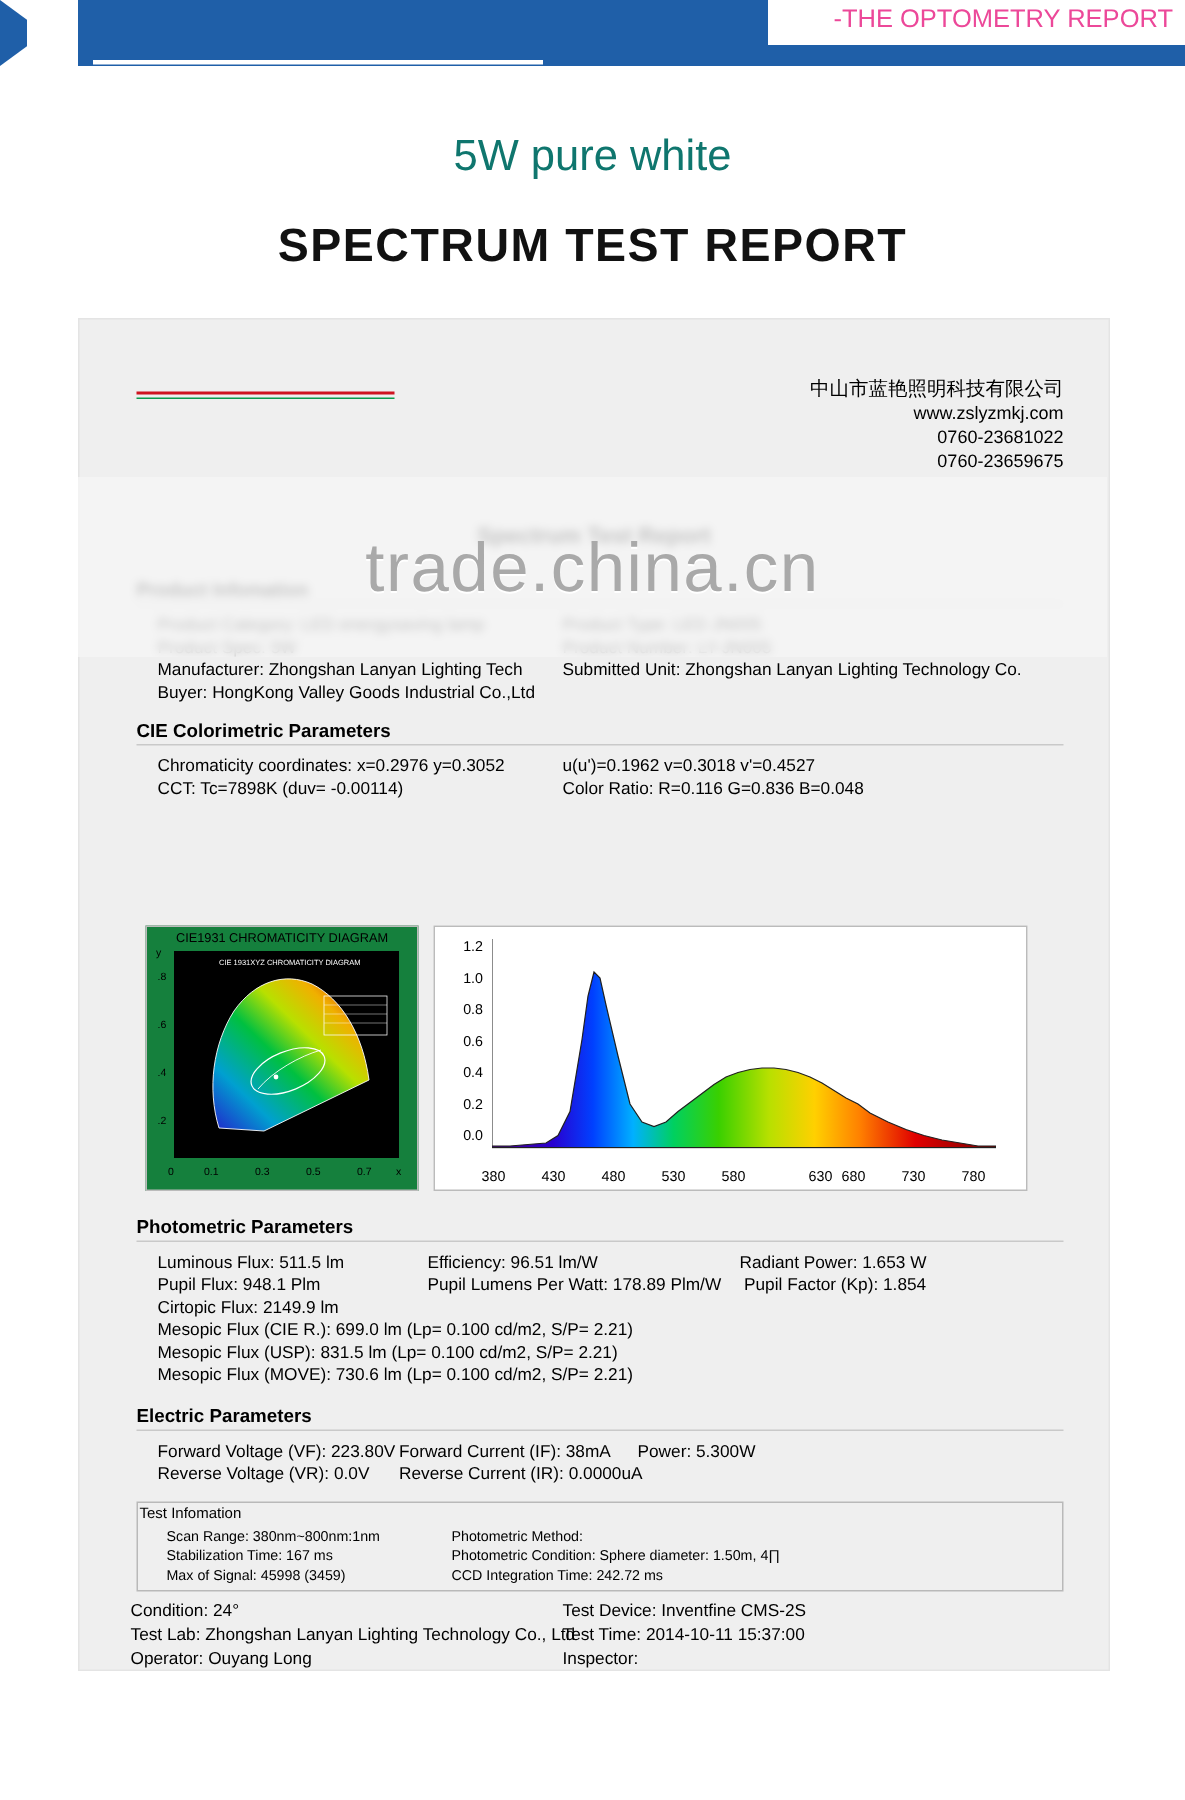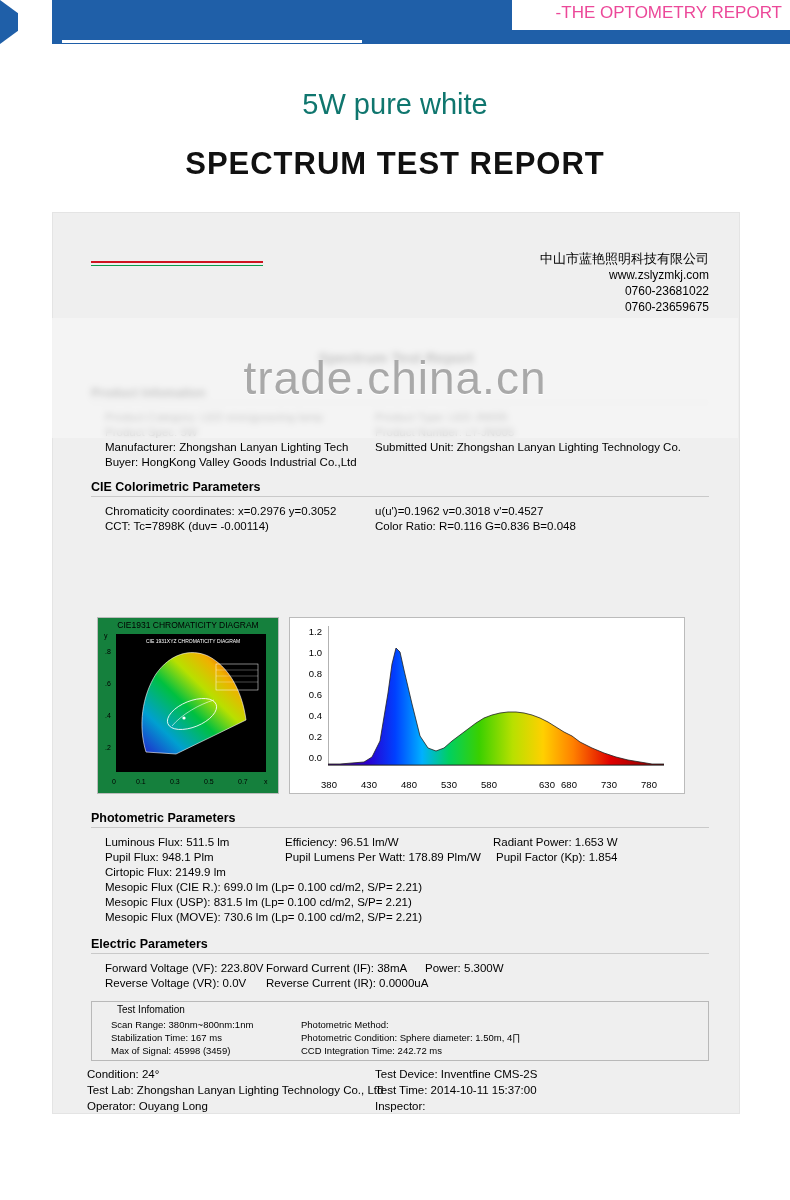--- a/index.html
+++ b/index.html
@@ -307,21 +307,21 @@
 
     <div class="sec-title" style="top:724px;">Electric Parameters</div>
     <div class="hr" style="left:38px;width:618px;top:740px;"></div>
     <div class="kv" style="left:52px;top:748px;">Forward Voltage (VF): 223.80V</div>
     <div class="kv" style="left:213px;top:748px;">Forward Current (IF): 38mA</div>
     <div class="kv" style="left:372px;top:748px;">Power: 5.300W</div>
     <div class="kv" style="left:52px;top:763px;">Reverse Voltage (VR): 0.0V</div>
     <div class="kv" style="left:213px;top:763px;">Reverse Current (IR): 0.0000uA</div>
 
     <div class="footer-table" style="top:788px;height:58px;"></div>
-    <div class="ft-title" style="left:64px;top:791px;">Test Infomation</div>
+    <div class="ft-title" style="left:40px;top:791px;">Test Infomation</div>
     <div class="ft-text" style="left:58px;top:805px;">Scan Range: 380nm~800nm:1nm</div>
     <div class="ft-text" style="left:58px;top:818px;">Stabilization Time: 167 ms</div>
     <div class="ft-text" style="left:58px;top:831px;">Max of Signal: 45998 (3459)</div>
     <div class="ft-text" style="left:248px;top:805px;">Photometric Method:</div>
     <div class="ft-text" style="left:248px;top:818px;">Photometric Condition: Sphere diameter: 1.50m, 4∏</div>
     <div class="ft-text" style="left:248px;top:831px;">CCD Integration Time: 242.72 ms</div>
 
     <div class="bottom-info" style="left:34px;top:853px;">Condition: 24°</div>
     <div class="bottom-info" style="left:34px;top:869px;">Test Lab: Zhongshan Lanyan Lighting Technology Co., Ltd</div>
     <div class="bottom-info" style="left:34px;top:885px;">Operator: Ouyang Long</div>

